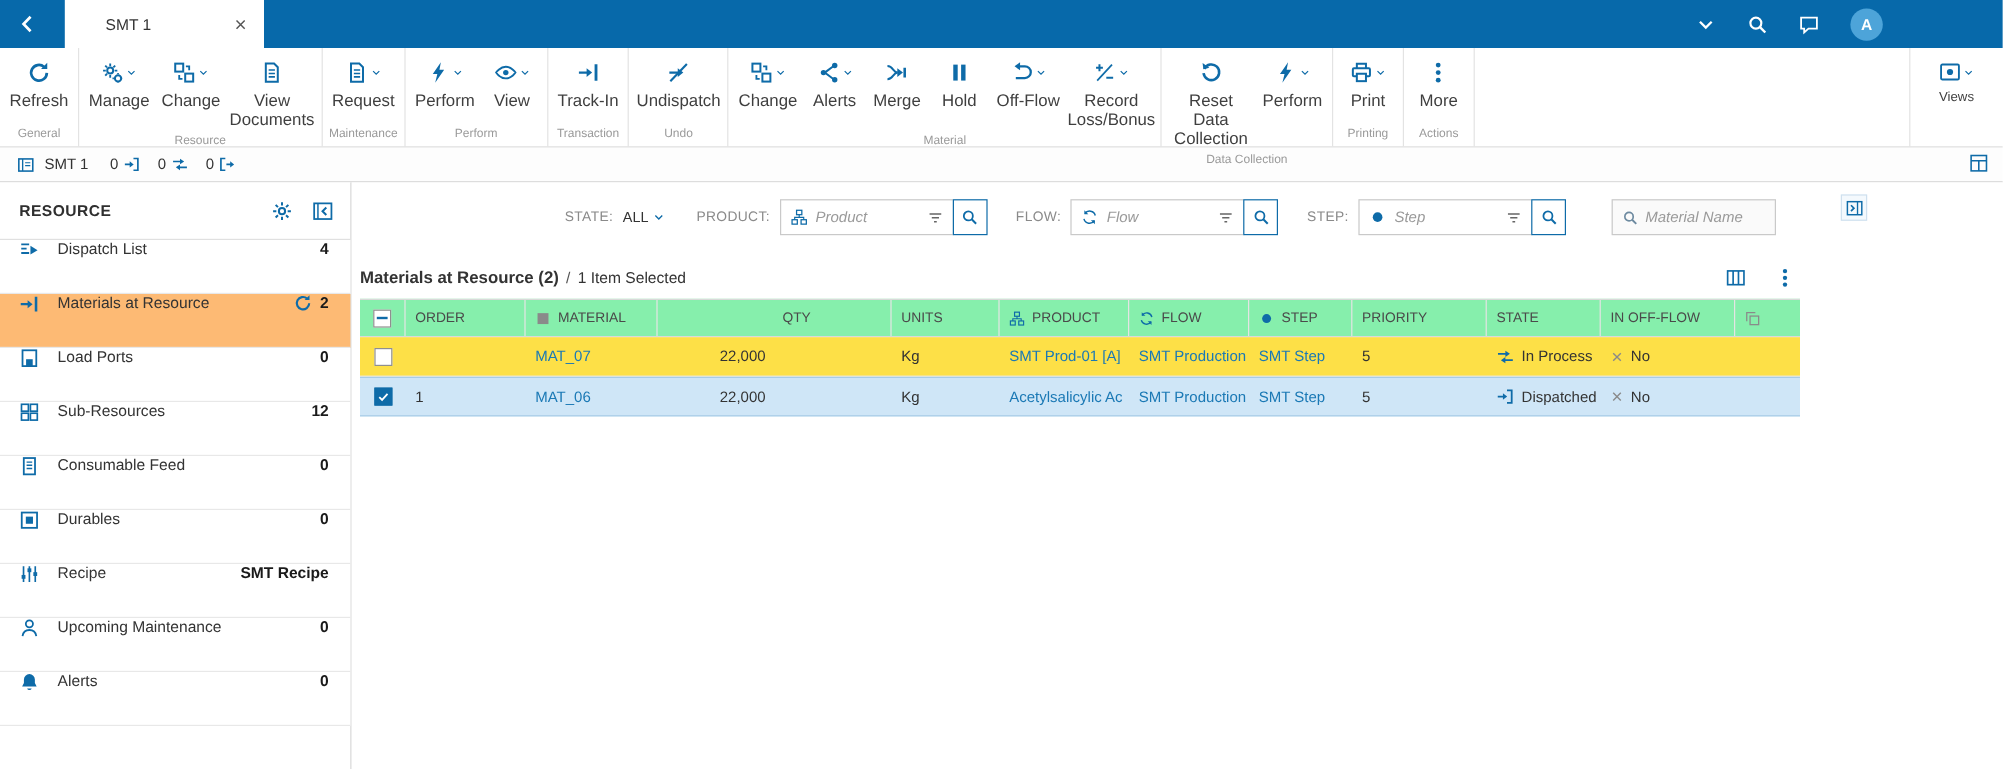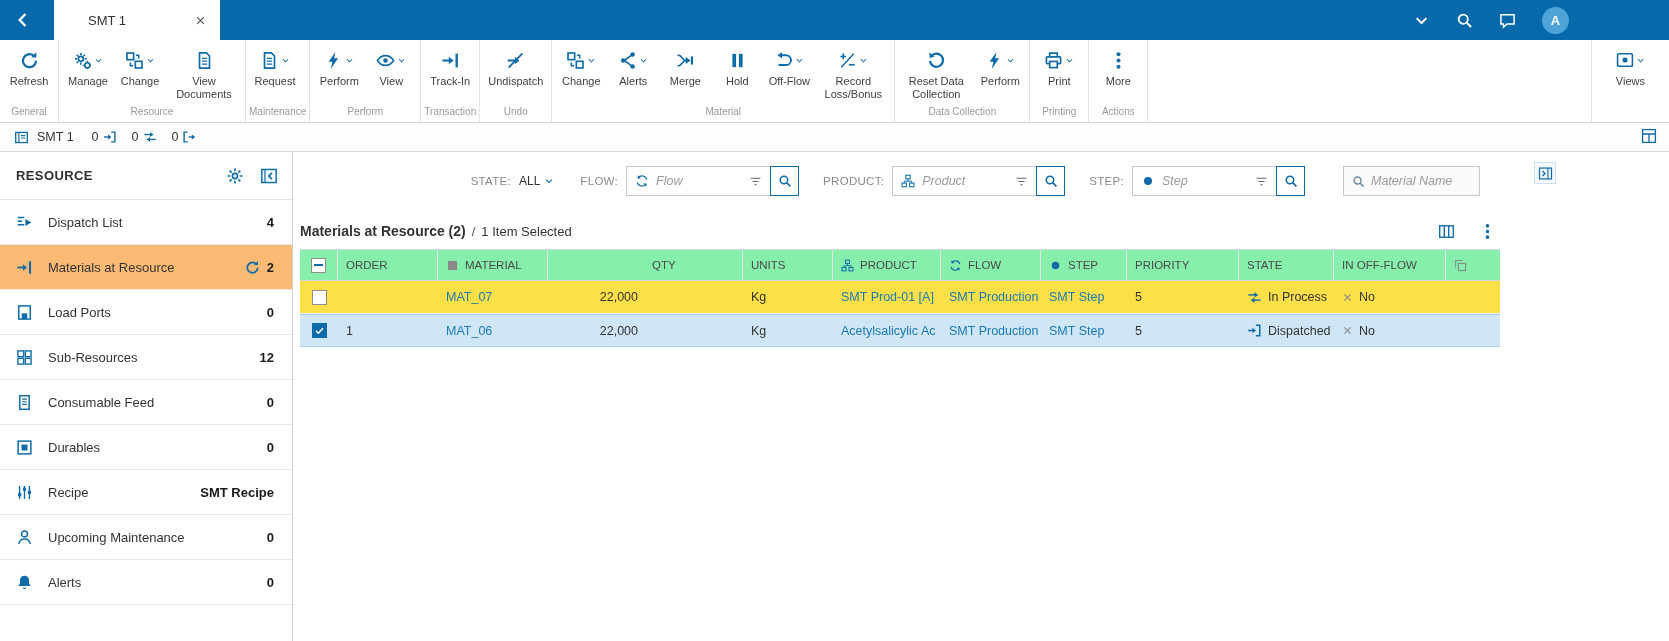--- a/index.html
+++ b/index.html
@@ -27,21 +27,21 @@
   .avatar{width:27px;height:27px;border-radius:50%;background:#4da4d9;display:flex;align-items:center;justify-content:center;font-size:13px;font-weight:bold;color:#fff;cursor:pointer}
 
   
   .ribbon{height:83px;background:#fff;border-bottom:1px solid #d8d8d8;display:flex}
   .rgroups{display:flex}
   .rgroup{display:flex;flex-direction:column;border-right:1px solid #e3e3e3;padding:0 3px}
   .rbtns{display:flex;flex:1;align-items:flex-start;padding-top:7px}
   .rbtn{display:flex;flex-direction:column;align-items:center;min-width:52px;max-width:76px;padding:2px 5px;cursor:pointer;text-align:center}
   .ricon{position:relative;height:22px;display:flex;align-items:center;color:#0e6ba8}
   .rdrop{margin-left:2px;color:#0e6ba8}
-  .rtext{font-size:11px;color:#3f3f3f;line-height:1.15;margin-top:4px}
+  .rtext{font-size:14px;color:#3f3f3f;line-height:1.15;margin-top:4px}
   .rgl{font-size:10px;color:#9a9a9a;text-align:center;padding:3px 0 5px}
   .views-btn{margin-left:auto;display:flex;flex-direction:column;align-items:center;padding:9px 24px 0;border-left:1px solid #e3e3e3;color:#0e6ba8;cursor:pointer}
   .views-btn .vrow{display:flex;align-items:center;height:22px}
   .vtext{font-size:11px;color:#3f3f3f;margin-top:4px}
 
   
   .ctxbar{height:29px;background:#fdfdfd;border-bottom:1px solid #d5d5d5;display:flex;align-items:center;padding:0 12px 0 14px}
   .ctxres{display:flex;align-items:center;gap:8px;font-size:12.5px;color:#333;margin-right:18px}
   .ctxres [data-icon]{width:15px;height:15px;color:#0e6ba8}
   .ctrs{display:flex;gap:15px}
@@ -50,21 +50,21 @@
   .ctxright{margin-left:auto;color:#0e6ba8;cursor:pointer}
   .ctxright [data-icon]{width:16px;height:16px}
 
   
   .layout{display:flex;height:489px}
   .sidebar{width:293px;border-right:1px solid #cfcfcf;background:#fff;flex-shrink:0}
   .sb-head{height:48px;display:flex;align-items:center;padding:0 14px 0 16px;border-bottom:1px solid #e0e0e0}
   .sb-title{font-weight:bold;font-size:13px;letter-spacing:.4px;color:#2f2f2f;flex:1}
   .sb-gear{color:#0e6ba8;margin-right:16px;cursor:pointer}
   .sb-collapse{color:#0e6ba8;cursor:pointer}
-  .snav{height:45px;display:flex;align-items:center;padding:0 18px 0 16px;border-bottom:1px solid #e8e8e8;cursor:pointer;background:#fff}
+  .snav{height:45px;display:flex;align-items:flex-start;padding:0 18px 0 16px;border-bottom:1px solid #e8e8e8;cursor:pointer;background:#fff}
   .snav.sel{background:#fdba74}
   .sicon{color:#0e6ba8;margin-right:15px}
   .slabel{flex:1;font-size:13px;color:#333}
   .scount{font-weight:bold;font-size:13px;color:#1a1a1a;display:flex;align-items:center;gap:7px}
 
   
   .content{flex:1;position:relative;padding:13px 0 0 7px;background:#fff}
   .panel-toggle{position:absolute;top:10px;right:113px;width:22px;height:22px;border:1px solid #cfe0ee;background:#f4f9fd;color:#0e6ba8;display:flex;align-items:center;justify-content:center;cursor:pointer}
   .panel-toggle [data-icon]{width:15px;height:15px}
   .inner{width:1200px}
@@ -702,58 +702,58 @@
           <span class="fsv">
               <span>ALL</span>
               <span class="s10 bluei" data-icon="chevron-down">
                 <svg class="svgi" viewBox="0 0 16 16" aria-hidden="true">
                   <path d="M3.4 5.8 8 10.4l4.6-4.6" fill="none" stroke="currentColor" stroke-width="1.8"></path>
                 </svg>
               </span>
             </span>
         </div>
         <div class="fitem">
+          <span class="flabel">PRODUCT:</span>
+          <div class="fgroup">
+            <span class="s14 bluei" data-icon="product">
+                <svg class="svgi" viewBox="0 0 16 16" aria-hidden="true">
+                  <rect x="5.5" y="1.4" width="5" height="4.2" fill="none" stroke="currentColor" stroke-width="1.2"></rect>
+                  <rect x="1.2" y="10.4" width="5" height="4.2" fill="none" stroke="currentColor" stroke-width="1.2"></rect>
+                  <rect x="9.8" y="10.4" width="5" height="4.2" fill="none" stroke="currentColor" stroke-width="1.2"></rect>
+                  <path d="M8 5.6v2.6M3.7 10.4V8.2h8.6v2.2" fill="none" stroke="currentColor" stroke-width="1.1"></path>
+                </svg>
+              </span>
+            <input placeholder="Product" style="">
+            <span class="s13 filtic" data-icon="filter-adv">
+                <svg class="svgi" viewBox="0 0 16 16" aria-hidden="true">
+                  <path d="M2 4h12M4.3 8h7.4M6.6 12h2.8" fill="none" stroke="currentColor" stroke-width="1.5"></path>
+                </svg>
+              </span>
+          </div>
+          <button class="fsearch">
+              <span class="s14" data-icon="search">
+                <svg class="svgi" viewBox="0 0 16 16" aria-hidden="true">
+                  <circle cx="6.8" cy="6.8" r="4.3" fill="none" stroke="currentColor" stroke-width="1.7"></circle>
+                  <path d="M10 10l4.2 4.2" stroke="currentColor" stroke-width="1.9" fill="none"></path>
+                </svg>
+              </span>
+            </button>
+        </div>
+        <div class="fitem">
           <span class="flabel">FLOW:</span>
           <div class="fgroup">
             <span class="s14 bluei" data-icon="flow">
                 <svg class="svgi" viewBox="0 0 16 16" aria-hidden="true">
                   <path d="M13.4 6.4A5.5 5.5 0 0 0 3.5 4.6" fill="none" stroke="currentColor" stroke-width="1.4"></path>
                   <path d="M3 1.4v3.8h3.8z" fill="currentColor"></path>
                   <path d="M2.6 9.6a5.5 5.5 0 0 0 9.9 1.8" fill="none" stroke="currentColor" stroke-width="1.4"></path>
                   <path d="M13 14.6v-3.8H9.2z" fill="currentColor"></path>
                 </svg>
               </span>
             <input placeholder="Flow" style="">
-            <span class="s13 filtic" data-icon="filter-adv">
-                <svg class="svgi" viewBox="0 0 16 16" aria-hidden="true">
-                  <path d="M2 4h12M4.3 8h7.4M6.6 12h2.8" fill="none" stroke="currentColor" stroke-width="1.5"></path>
-                </svg>
-              </span>
-          </div>
-          <button class="fsearch">
-              <span class="s14" data-icon="search">
-                <svg class="svgi" viewBox="0 0 16 16" aria-hidden="true">
-                  <circle cx="6.8" cy="6.8" r="4.3" fill="none" stroke="currentColor" stroke-width="1.7"></circle>
-                  <path d="M10 10l4.2 4.2" stroke="currentColor" stroke-width="1.9" fill="none"></path>
-                </svg>
-              </span>
-            </button>
-        </div>
-        <div class="fitem">
-          <span class="flabel">PRODUCT:</span>
-          <div class="fgroup">
-            <span class="s14 bluei" data-icon="product">
-                <svg class="svgi" viewBox="0 0 16 16" aria-hidden="true">
-                  <rect x="5.5" y="1.4" width="5" height="4.2" fill="none" stroke="currentColor" stroke-width="1.2"></rect>
-                  <rect x="1.2" y="10.4" width="5" height="4.2" fill="none" stroke="currentColor" stroke-width="1.2"></rect>
-                  <rect x="9.8" y="10.4" width="5" height="4.2" fill="none" stroke="currentColor" stroke-width="1.2"></rect>
-                  <path d="M8 5.6v2.6M3.7 10.4V8.2h8.6v2.2" fill="none" stroke="currentColor" stroke-width="1.1"></path>
-                </svg>
-              </span>
-            <input placeholder="Product" style="">
             <span class="s13 filtic" data-icon="filter-adv">
                 <svg class="svgi" viewBox="0 0 16 16" aria-hidden="true">
                   <path d="M2 4h12M4.3 8h7.4M6.6 12h2.8" fill="none" stroke="currentColor" stroke-width="1.5"></path>
                 </svg>
               </span>
           </div>
           <button class="fsearch">
               <span class="s14" data-icon="search">
                 <svg class="svgi" viewBox="0 0 16 16" aria-hidden="true">
                   <circle cx="6.8" cy="6.8" r="4.3" fill="none" stroke="currentColor" stroke-width="1.7"></circle>

